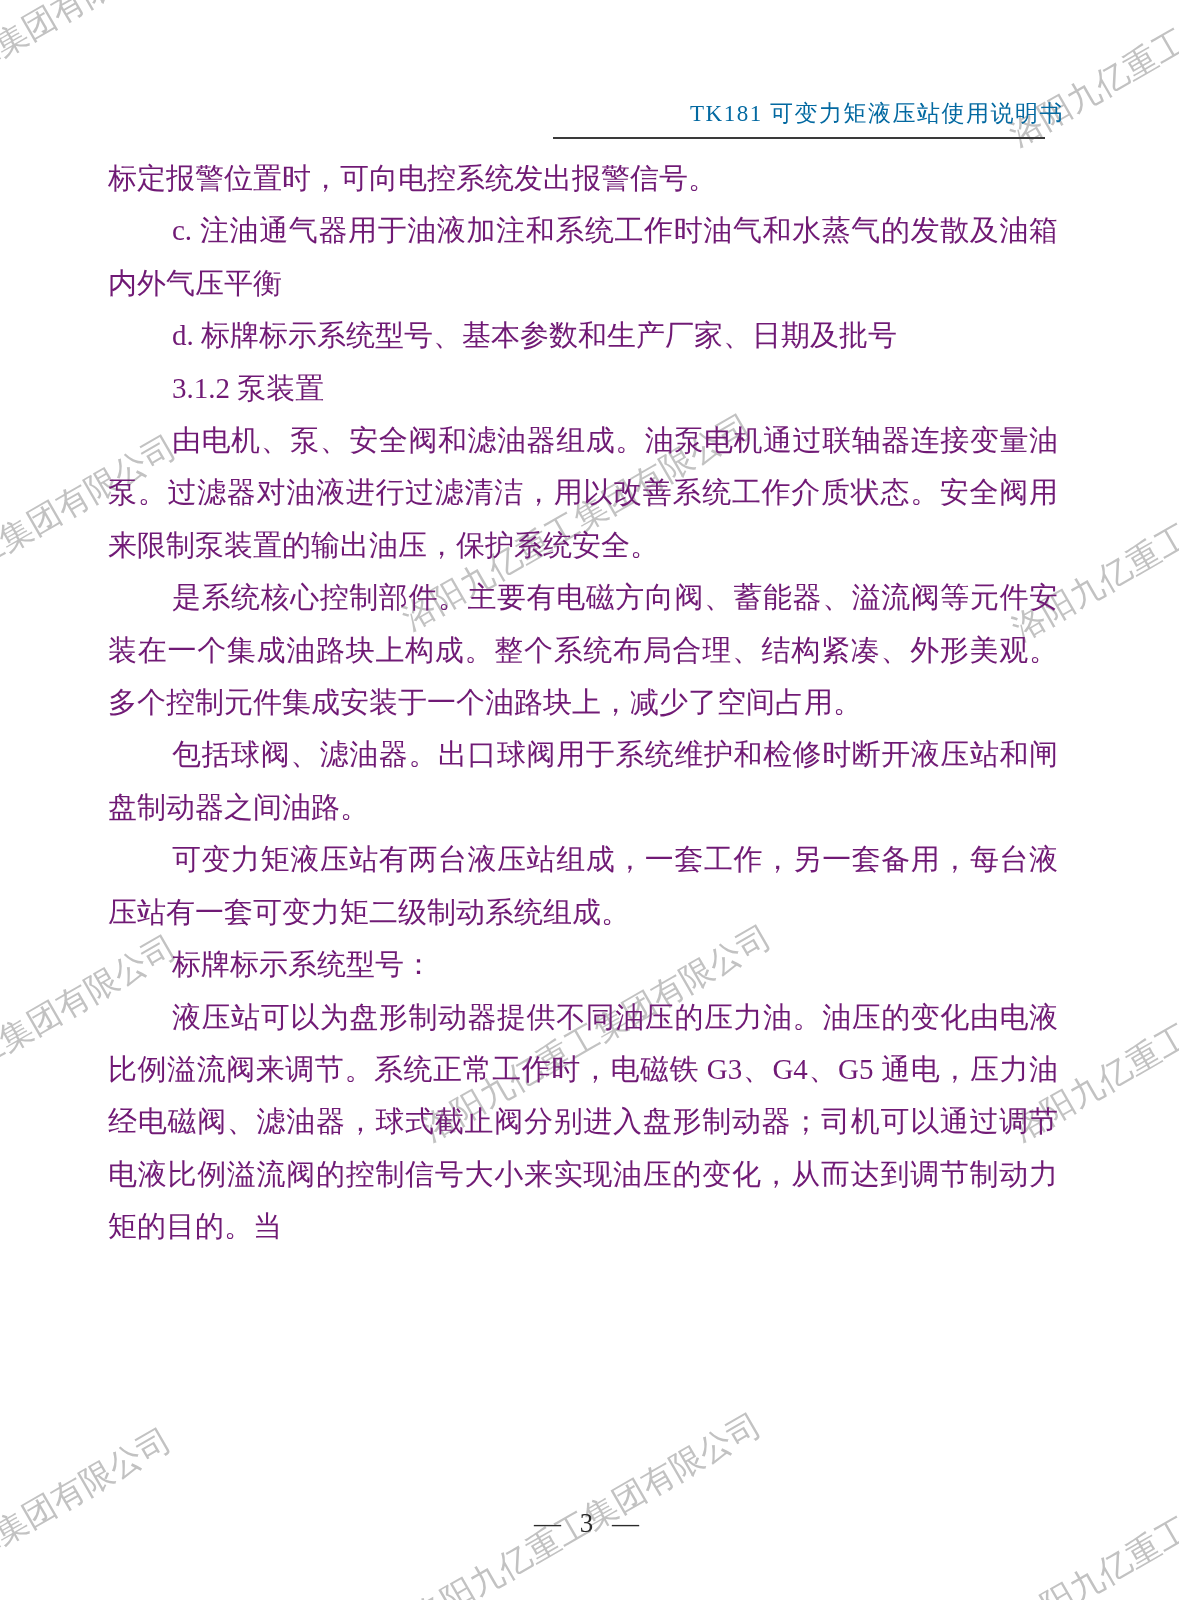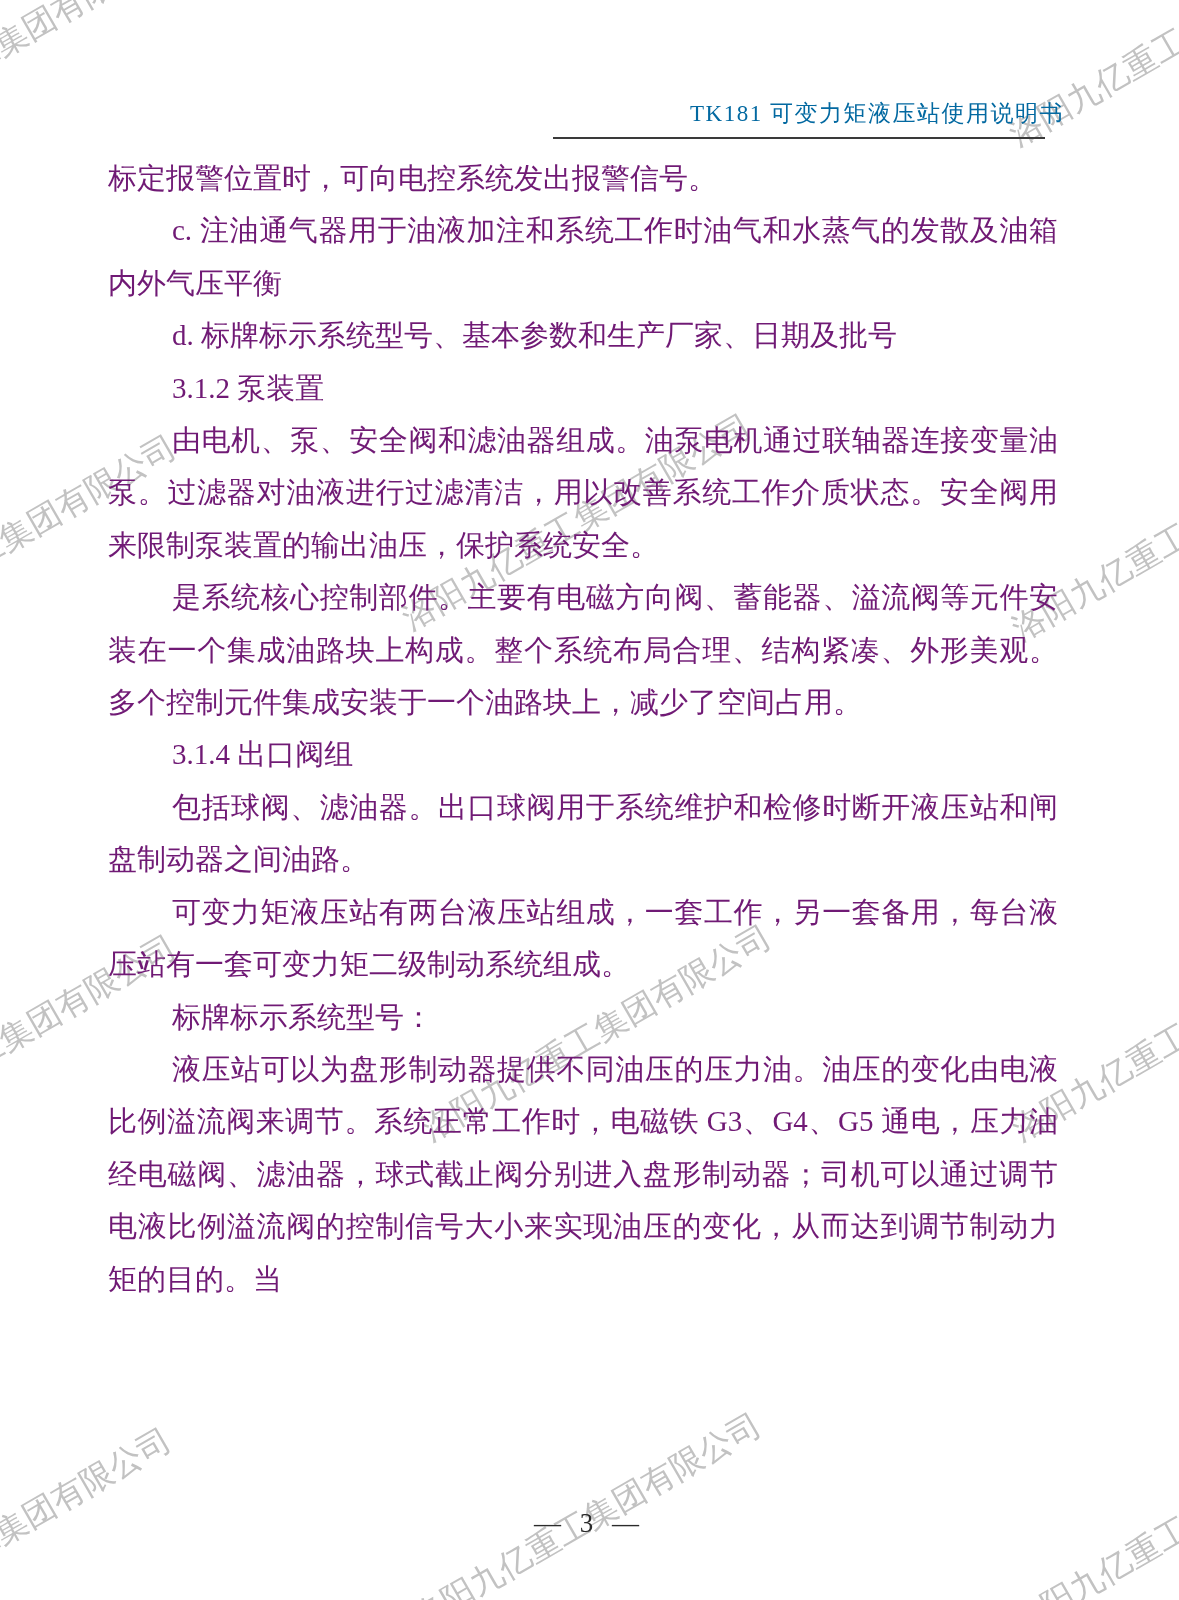--- a/index.html
+++ b/index.html
@@ -101,21 +101,20 @@
   <div class="header-title">TK181 可变力矩液压站使用说明书</div>
   <div class="header-rule"></div>
 
   <div class="body-text">
     <p>标定报警位置时，可向电控系统发出报警信号。</p>
     <p class="indent">c. 注油通气器用于油液加注和系统工作时油气和水蒸气的发散及油箱内外气压平衡</p>
     <p class="indent">d. 标牌标示系统型号、基本参数和生产厂家、日期及批号</p>
     <p class="indent">3.1.2 泵装置</p>
     <p class="indent">由电机、泵、安全阀和滤油器组成。油泵电机通过联轴器连接变量油泵。过滤器对油液进行过滤清洁，用以改善系统工作介质状态。安全阀用来限制泵装置的输出油压，保护系统安全。</p>
     <p class="indent">是系统核心控制部件。主要有电磁方向阀、蓄能器、溢流阀等元件安装在一个集成油路块上构成。整个系统布局合理、结构紧凑、外形美观。多个控制元件集成安装于一个油路块上，减少了空间占用。</p>
-    <p class="indent">3.1.4 出口阀组</p>
     <p class="indent">包括球阀、滤油器。出口球阀用于系统维护和检修时断开液压站和闸盘制动器之间油路。</p>
     <p class="indent">可变力矩液压站有两台液压站组成，一套工作，另一套备用，每台液压站有一套可变力矩二级制动系统组成。</p>
     <p class="indent">标牌标示系统型号：</p>
     <p class="indent">液压站可以为盘形制动器提供不同油压的压力油。油压的变化由电液比例溢流阀来调节。系统正常工作时，电磁铁 G3、G4、G5 通电，压力油经电磁阀、滤油器，球式截止阀分别进入盘形制动器；司机可以通过调节电液比例溢流阀的控制信号大小来实现油压的变化，从而达到调节制动力矩的目的。当</p>
   </div>
 
   <div class="page-number">— 3 —</div>
 
 </div>
 

